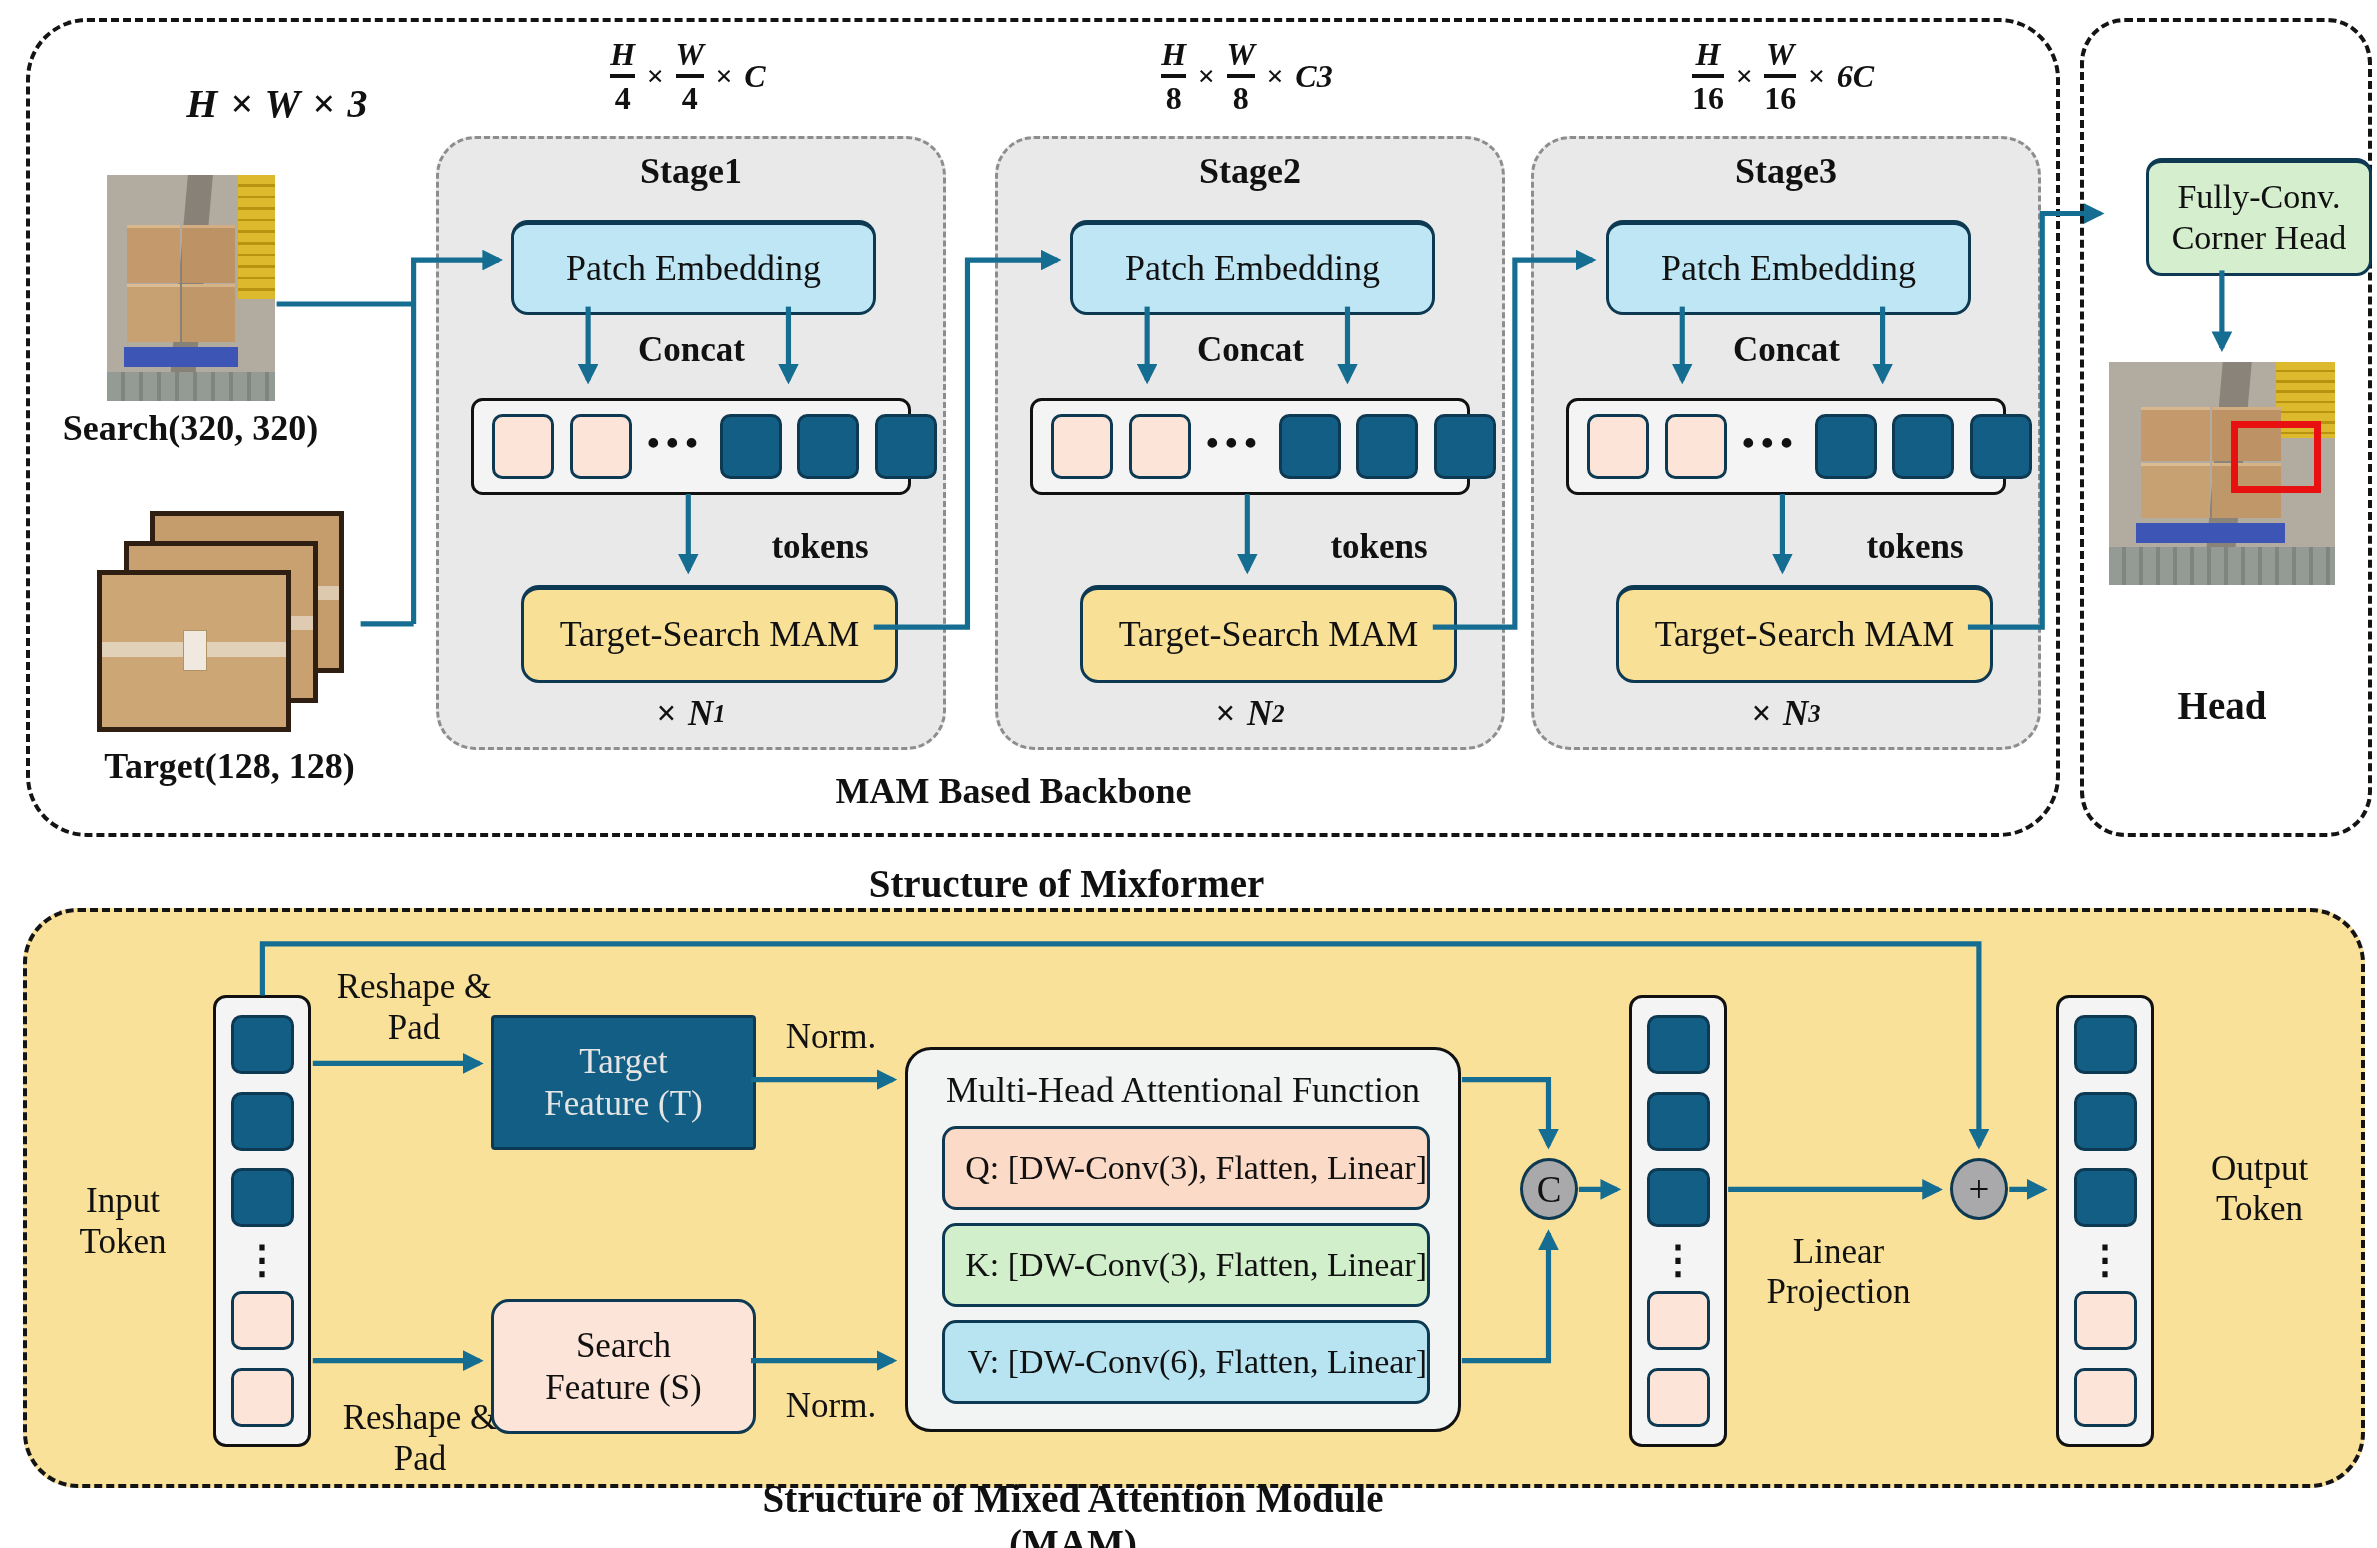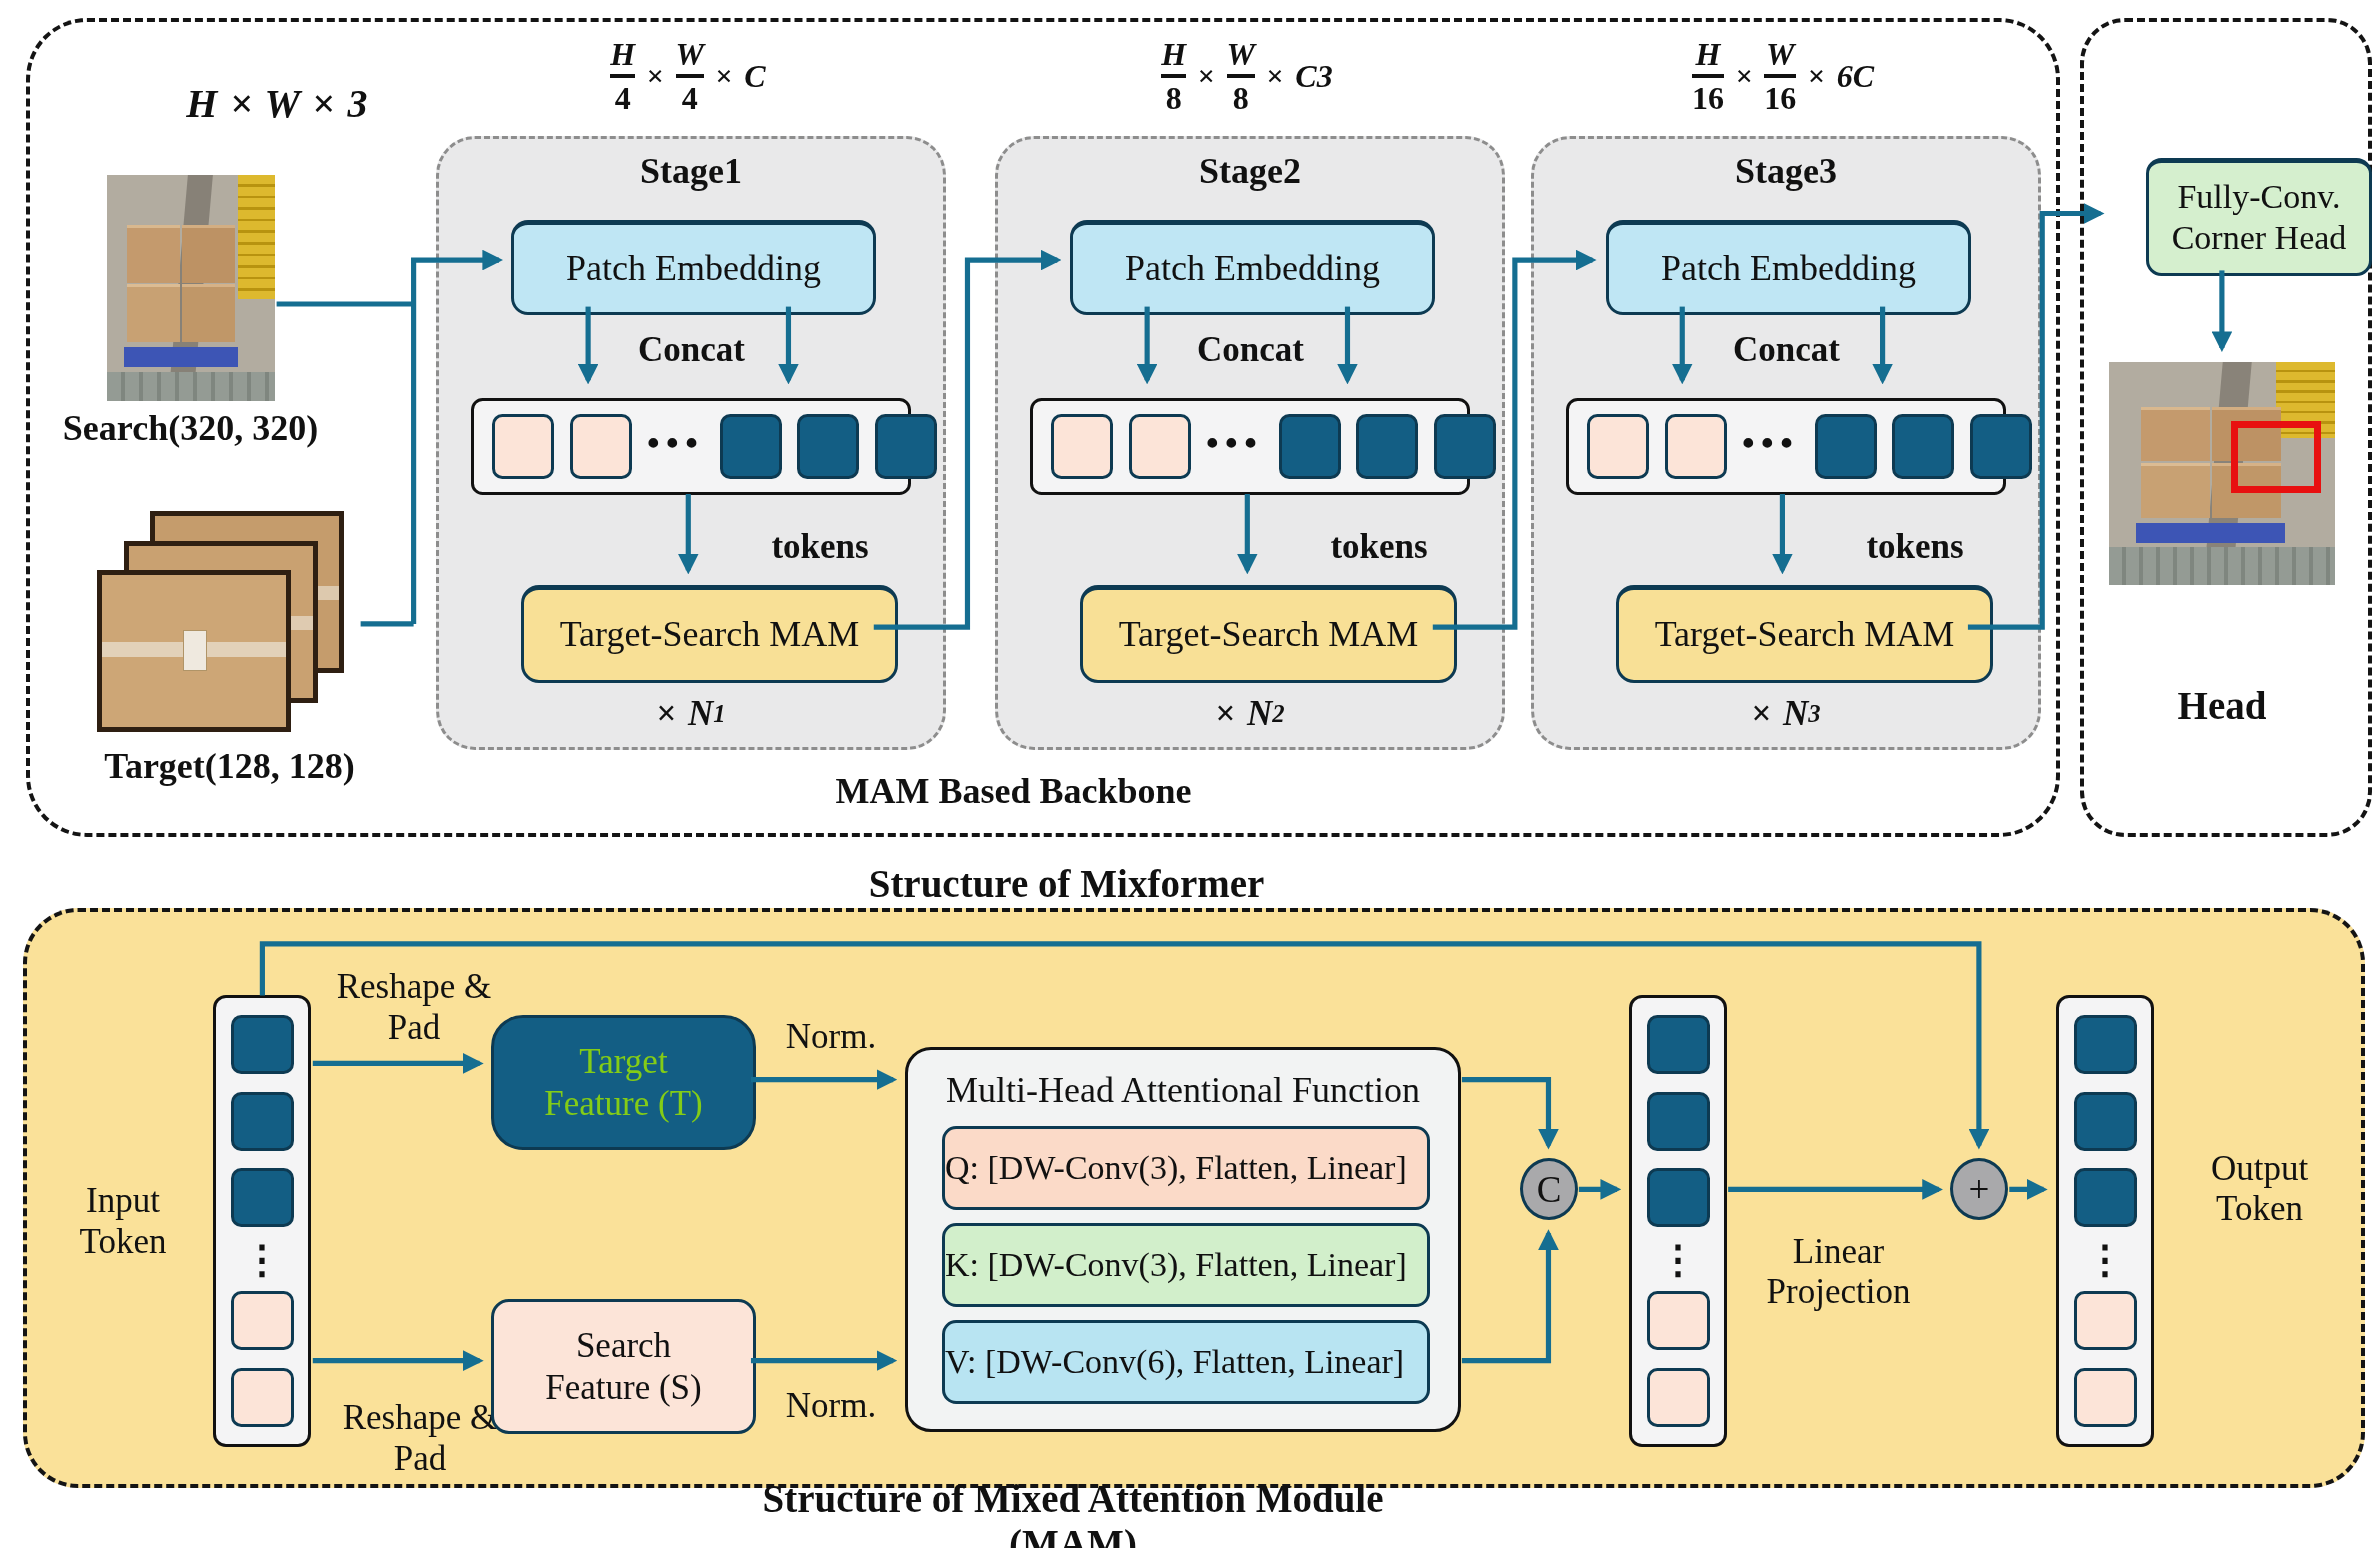--- a/index.html
+++ b/index.html
@@ -51,21 +51,21 @@
   .fbar{height:3.9px;background:#111;align-self:stretch;margin:3.9px 0;}
   .ftimes{font-weight:bold;font-size:30px;}
   .ftail{font-style:italic;font-weight:bold;}
   .hwd{font-style:italic;font-weight:bold;font-size:40px;letter-spacing:1.3px;}
   .repeat{font-size:35px;font-weight:bold;font-style:italic;}
   .repeat sub{font-size:24.6px;font-style:italic;}
   .node{position:absolute;width:58px;height:62px;border-radius:50%;border:3.2px solid var(--navy);
         background:var(--circle-gray);display:flex;align-items:center;justify-content:center;
         font-size:37px;box-sizing:border-box;}
   .qkv{border:3.2px solid var(--navy);border-radius:14.2px;display:flex;align-items:center;
-       justify-content:flex-start;font-size:34px;font-family:Liberation Serif, serif;}
+       justify-content:flex-end;font-size:34px;font-family:Liberation Serif, serif;}
   .photo{position:absolute;overflow:hidden;}
   .caption{font-weight:bold;}
   svg.wires{position:absolute;left:0;top:0;pointer-events:none;}
   .wires path{stroke:var(--accent);stroke-width:8;fill:none;}
   #ah path{fill:var(--accent);stroke:none;}
 </style>
 </head>
 <body>
 
 <div class="abs dashbox" style="left:26px;top:18px;width:2026px;height:811px;"></div>
@@ -263,22 +263,22 @@
 
 <div class="abs label two-line" style="left:304px;top:964px;width:220px;height:87px;font-size:35px;">
   <span>Reshape &amp;</span>
   <span>Pad</span>
 </div>
 <div class="abs label two-line" style="left:310px;top:1395px;width:220px;height:87px;font-size:35px;">
   <span>Reshape &amp;</span>
   <span>Pad</span>
 </div>
 
-<div class="abs box two-line" style="left:491px;top:1015px;width:259px;height:129px;border-radius:32px;background:var(--tok-dark);
-            color:#84cc16;font-size:35px;flex-direction:column;">
+<div class="abs box two-line" style="left:491px;top:1015px;width:259px;height:129px;border-radius:4px;background:var(--tok-dark);
+            color:#e5e5e5;font-size:35px;flex-direction:column;">
   <span>Target</span>
   <span>Feature (T)</span>
 </div>
 <div class="abs box two-line" style="left:491px;top:1299px;width:259px;height:129px;border-radius:18px;background:var(--tok-pink);
             font-size:35px;flex-direction:column;">
   <span>Search</span>
   <span>Feature (S)</span>
 </div>
 
 <div class="abs label" style="left:763px;top:1016px;width:136px;height:43px;font-size:35px;">Norm.</div>

